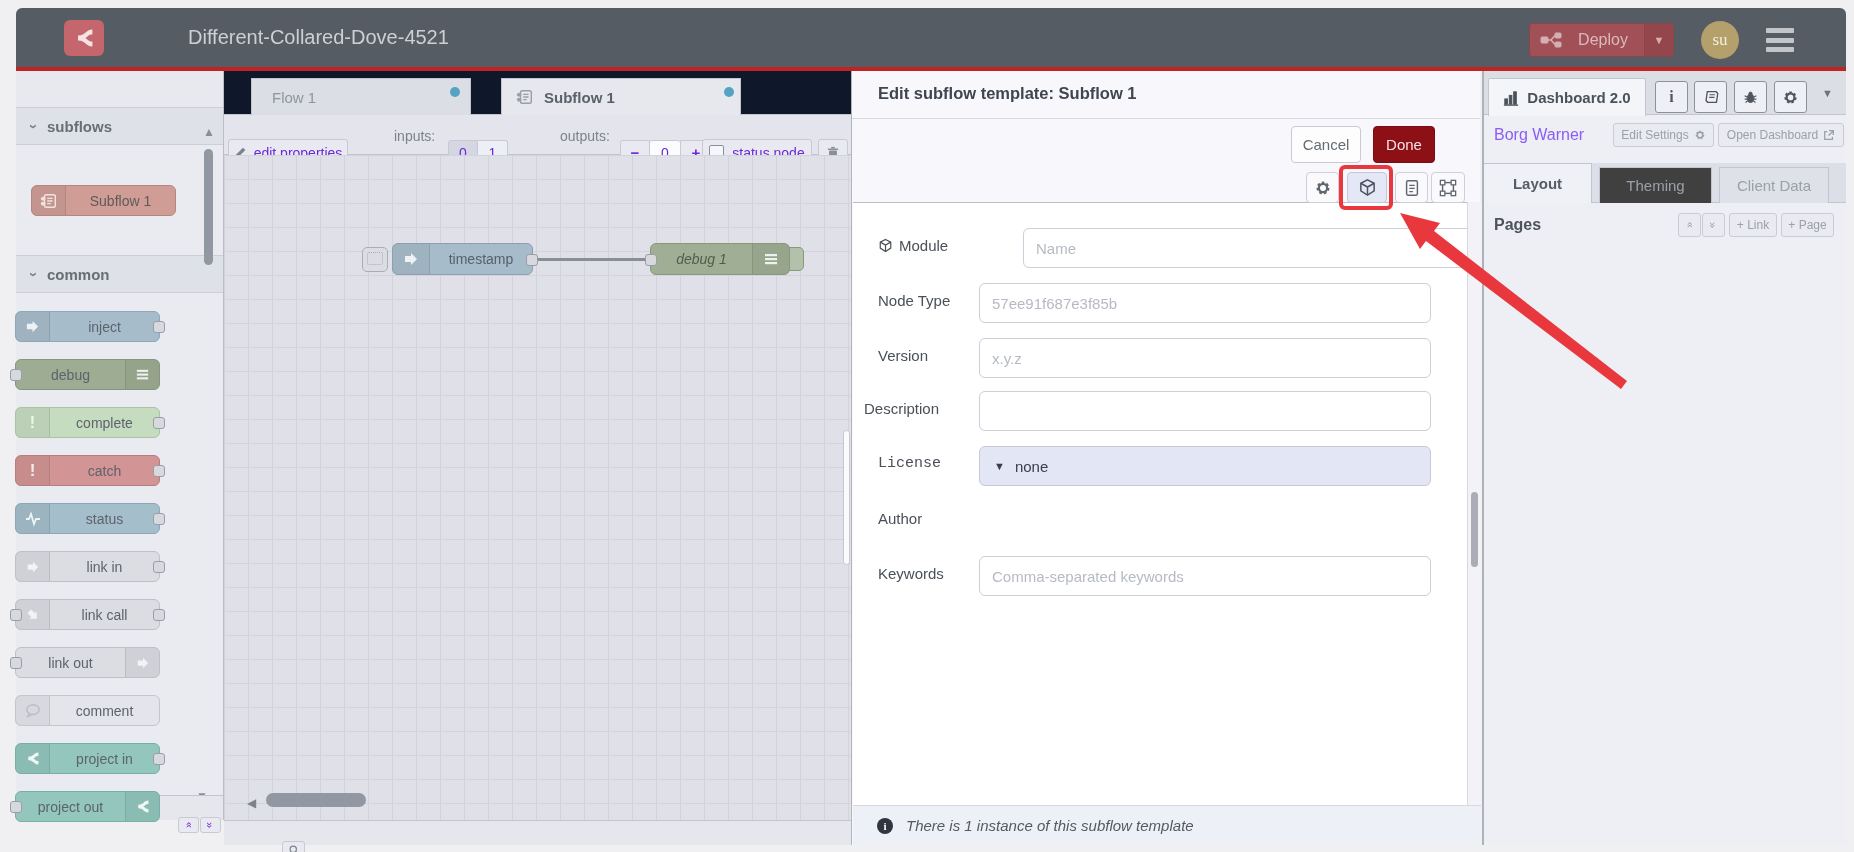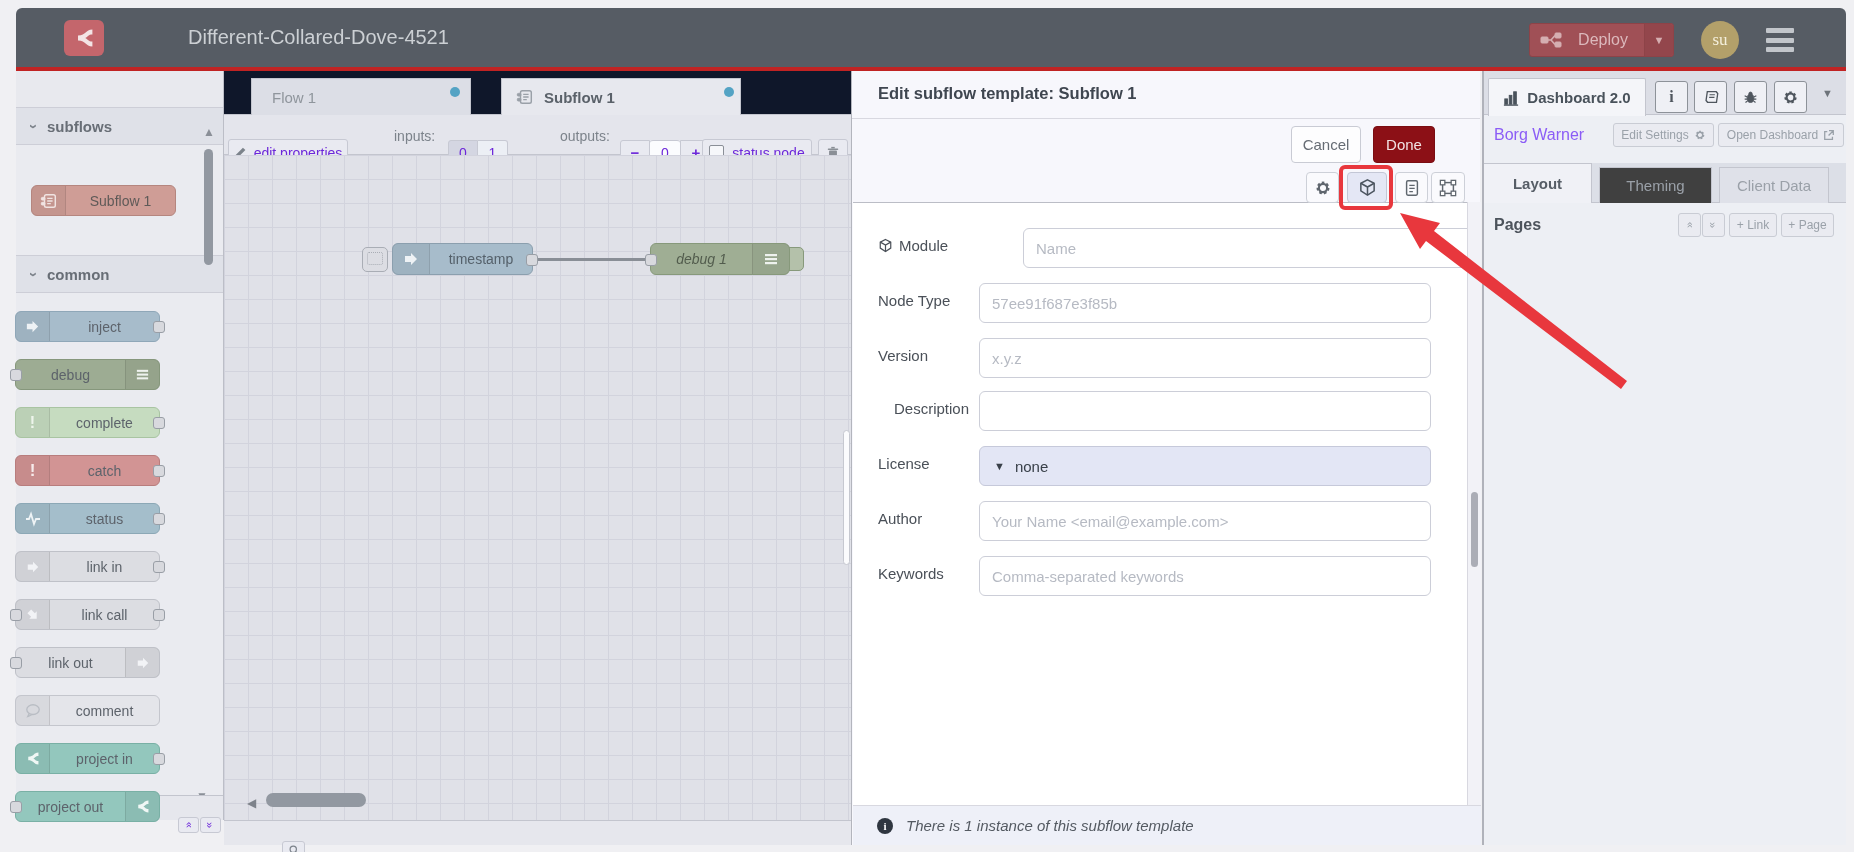--- a/index.html
+++ b/index.html
@@ -410,29 +410,28 @@
       <svg width="15" height="15" viewBox="0 0 20 20" stroke="#4a5058" fill="none">
           <use href="#ic-cube"></use>
         </svg>
       <span>Module</span>
     </div>
     <input class="finput" style="left: 127px; top: 157px; margin-left: 44px;" placeholder="Name">
     <span class="frow-lbl" style="left:26px;top:221px;text-align:center;">Node Type</span>
     <input class="finput" style="left: 127px; top: 212px;" placeholder="57ee91f687e3f85b">
     <span class="frow-lbl" style="left:26px;top:276px;">Version</span>
     <input class="finput" style="left: 127px; top: 267px;" placeholder="x.y.z">
-    <span class="frow-lbl" style="left:42px;top:329px;">Description</span>
+    <span class="frow-lbl" style="left:12px;top:329px;">Description</span>
     <input class="finput" style="left: 127px; top: 320px;" placeholder="">
-    <span class="frow-lbl" style="left:26px;top:384px;">License</span>
+    <span class="frow-lbl" style="left:26px;top:384px;font-family:Liberation Mono, monospace;">License</span>
     <div class="abs" style="left:127px;top:375px;width:452px;height:40px;background:#e3e6f5;border:1px solid #c6c9da;border-radius:6px;display:flex;align-items:center;box-sizing:border-box;font-size:15px;color:#394049;">
       <span style="margin:0 10px 0 14px;font-size:11px;">▼</span>
       <span>none</span>
     </div>
     <span class="frow-lbl" style="left:26px;top:439px;">Author</span>
-    <input class="finput" style="left: 127px; top: 430px;" placeholder="Your Name &lt;email@example.com&gt;">
     <span class="frow-lbl" style="left:26px;top:494px;">Keywords</span>
     <input class="finput" style="left: 127px; top: 485px;" placeholder="Comma-separated keywords">
 
     <div class="abs" style="left:615px;top:131px;width:14px;height:603px;background:#f2f2f7;border-left:1px solid #d8d8e0;box-sizing:border-box;">
       <div style="position:absolute;left:3px;top:290px;width:7px;height:75px;background:#abadb6;border-radius:4px;"></div>
     </div>
 
     <div class="abs" style="left:1px;top:734px;width:628px;height:40px;background:#eef0f8;border-top:1px solid #d8d8e0;display:flex;align-items:center;box-sizing:border-box;">
       <span style="margin-left:24px;width:16px;height:16px;border-radius:50%;background:#2f3640;color:#fff;display:flex;align-items:center;justify-content:center;font-size:11px;font-family:'Liberation Serif',serif;font-weight:bold;">i</span>
       <span style="margin-left:13px;font-style:italic;font-size:15px;color:#545a62;">There is 1 instance of this subflow template</span>

